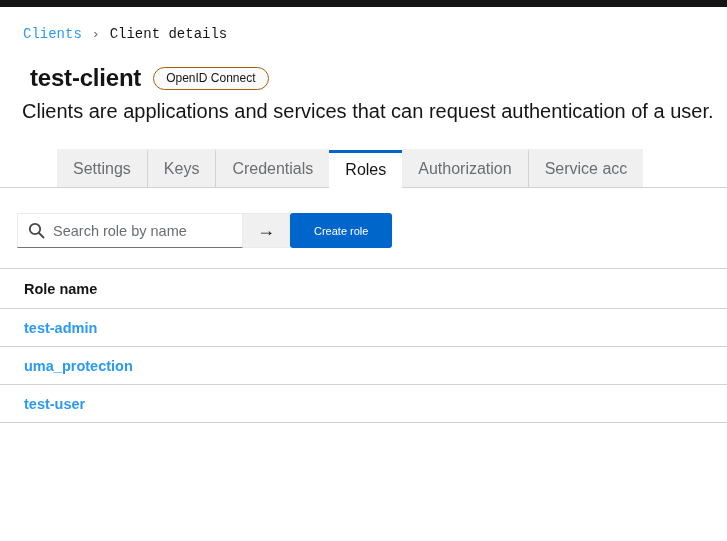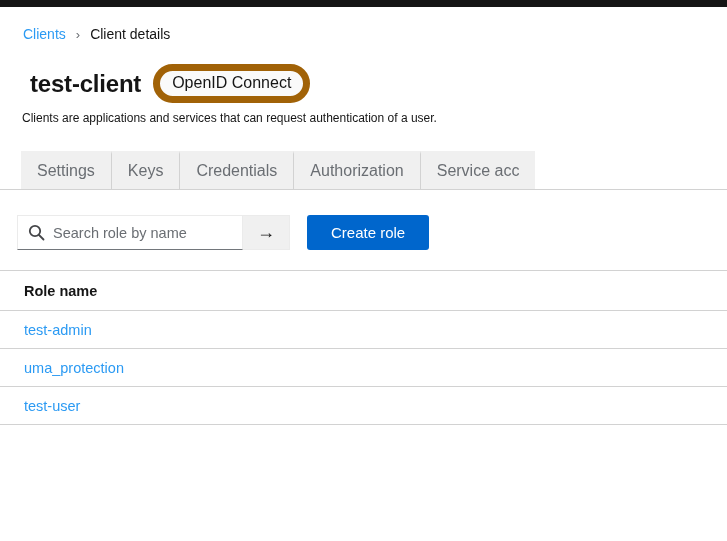--- a/index.html
+++ b/index.html
@@ -2,66 +2,66 @@
 <html><head>
 <meta charset="utf-8">
 <style>
   * { margin:0; padding:0; box-sizing:border-box; }
   html,body { width:727px; height:541px; overflow:hidden; background:#ffffff;
               font-family:"Liberation Sans", sans-serif; color:#151515; }
 
   .top-bar { width:100%; height:7px; background:#151515; }
 
   
-  .breadcrumb { display:flex; align-items:center; margin:19px 0 0 23px; font-size:14px; }
+  .breadcrumb { display:flex; align-items:center; margin:19px 0 0 23px; font-size:14px;font-family:Liberation Mono, monospace; }
   .breadcrumb-link { color:#2b9af3; text-decoration:none; cursor:pointer; }
   .breadcrumb-sep { color:#6a6e73; font-size:13px; margin:0 10px; }
   .breadcrumb-current { color:#151515; }
 
   
   .header-row { display:flex; align-items:center; margin:22px 0 0 30px; }
   .page-title { font-size:24px; font-weight:700; color:#151515; letter-spacing:-0.2px; }
   .protocol-badge { margin-left:12px; display:inline-flex; align-items:center;
-    border:7px solid #a16207; background:#fafafa; border-radius:30px;
-    padding:3px 12px 4px; font-size:16px; color:#151515; }
-  .page-desc { margin:8px 0 0 22px; font-size:12px; color:#151515; }
+    border:1px solid #a16207; background:#fafafa; border-radius:30px;
+    padding:3px 12px 4px; font-size:12px; color:#151515; }
+  .page-desc { margin:8px 0 0 22px; font-size:20px; color:#151515; }
 
   
   .tabs-bar { margin-top:26px; border-bottom:1px solid #d2d2d2; }
-  .tabs-row { display:flex; margin-left:21px; align-items:center; }
+  .tabs-row { display:flex; margin-left:57px; align-items:center; }
   .tab { padding:8px 16px 9px; font-size:16px; color:#6a6e73; background:#f0f0f0;
          border-top:3px solid transparent; white-space:nowrap; cursor:pointer; }
   .tab.inactive + .tab.inactive { border-left:1px solid #d2d2d2; }
   .tab.active { background:#ffffff; color:#151515; border-top:3px solid #0066cc;
                 position:relative; z-index:1; margin-bottom:-1px; }
 
   
   .toolbar { display:flex; align-items:center; margin:25px 0 0 17px; }
   .search-group { display:flex; align-items:stretch; height:35px; }
   .search-box { position:relative; width:226px; background:#fff;
     border:1px solid #ebebeb; border-bottom:1px solid #72767b; }
   .search-input { border:none; outline:none; width:100%; height:100%;
     padding:0 8px 0 35px; font-size:14.5px; font-family:"Liberation Sans", sans-serif;
     color:#151515; background:transparent; }
   .search-input::placeholder { color:#6a6e73; opacity:1; }
   .search-icon { position:absolute; left:10px; top:8px; width:17px; height:17px; }
   .arrow-btn { width:47px; background:#f0f0f0; border:1px solid #ebebeb; border-left:none;
     font-size:18px; color:#151515; cursor:pointer; display:flex; align-items:center;
     justify-content:center; }
-  .create-btn { margin-left:17px; height:35px; padding:0 24px; background:#0066cc;
-    color:#ffffff; border:none; border-radius:3px; font-size:15px; cursor:pointer;
+  .create-btn { height:35px; padding:0 24px; background:#0066cc;
+    color:#ffffff; border:none; border-radius:3px; font-size:11px; cursor:pointer;
     font-family:"Liberation Sans", sans-serif; }
 
   
   .roles-table { width:100%; border-collapse:collapse; margin-top:20px; }
   .roles-table th { text-align:left; font-size:14.5px; font-weight:700; color:#151515;
     height:40px; padding:0 0 0 24px; border-top:1px solid #d2d2d2;
     border-bottom:1px solid #d2d2d2; }
   .roles-table td { height:38px; padding:0 0 0 24px; border-bottom:1px solid #d2d2d2;
-    font-size:14.5px; }
+    font-size:14.5px;font-weight:bold; }
   .role-link { color:#2b9af3; text-decoration:none; cursor:pointer; }
 </style>
 </head>
 <body>
 
 <div class="top-bar"></div>
 
 <nav class="breadcrumb">
   <a class="breadcrumb-link">Clients</a>
   <span class="breadcrumb-sep">›</span>
@@ -72,20 +72,21 @@
   <h1 class="page-title">test-client</h1>
   <span class="protocol-badge">OpenID Connect</span>
 </div>
 <p class="page-desc">Clients are applications and services that can request authentication of a user.</p>
 
 <div class="tabs-bar">
   <div class="tabs-row">
     <div class="tab inactive">Settings</div>
     <div class="tab inactive">Keys</div>
     <div class="tab inactive">Credentials</div>
+    <div class="tab active">Roles</div>
     <div class="tab inactive">Authorization</div>
     <div class="tab inactive">Service acc</div>
   </div>
 </div>
 
 <div class="toolbar">
   <div class="search-group">
     <div class="search-box">
       <svg class="search-icon" viewBox="0 0 17 17" fill="none">
         <circle cx="7" cy="7" r="5.2" stroke="#444548" stroke-width="1.8"></circle>

